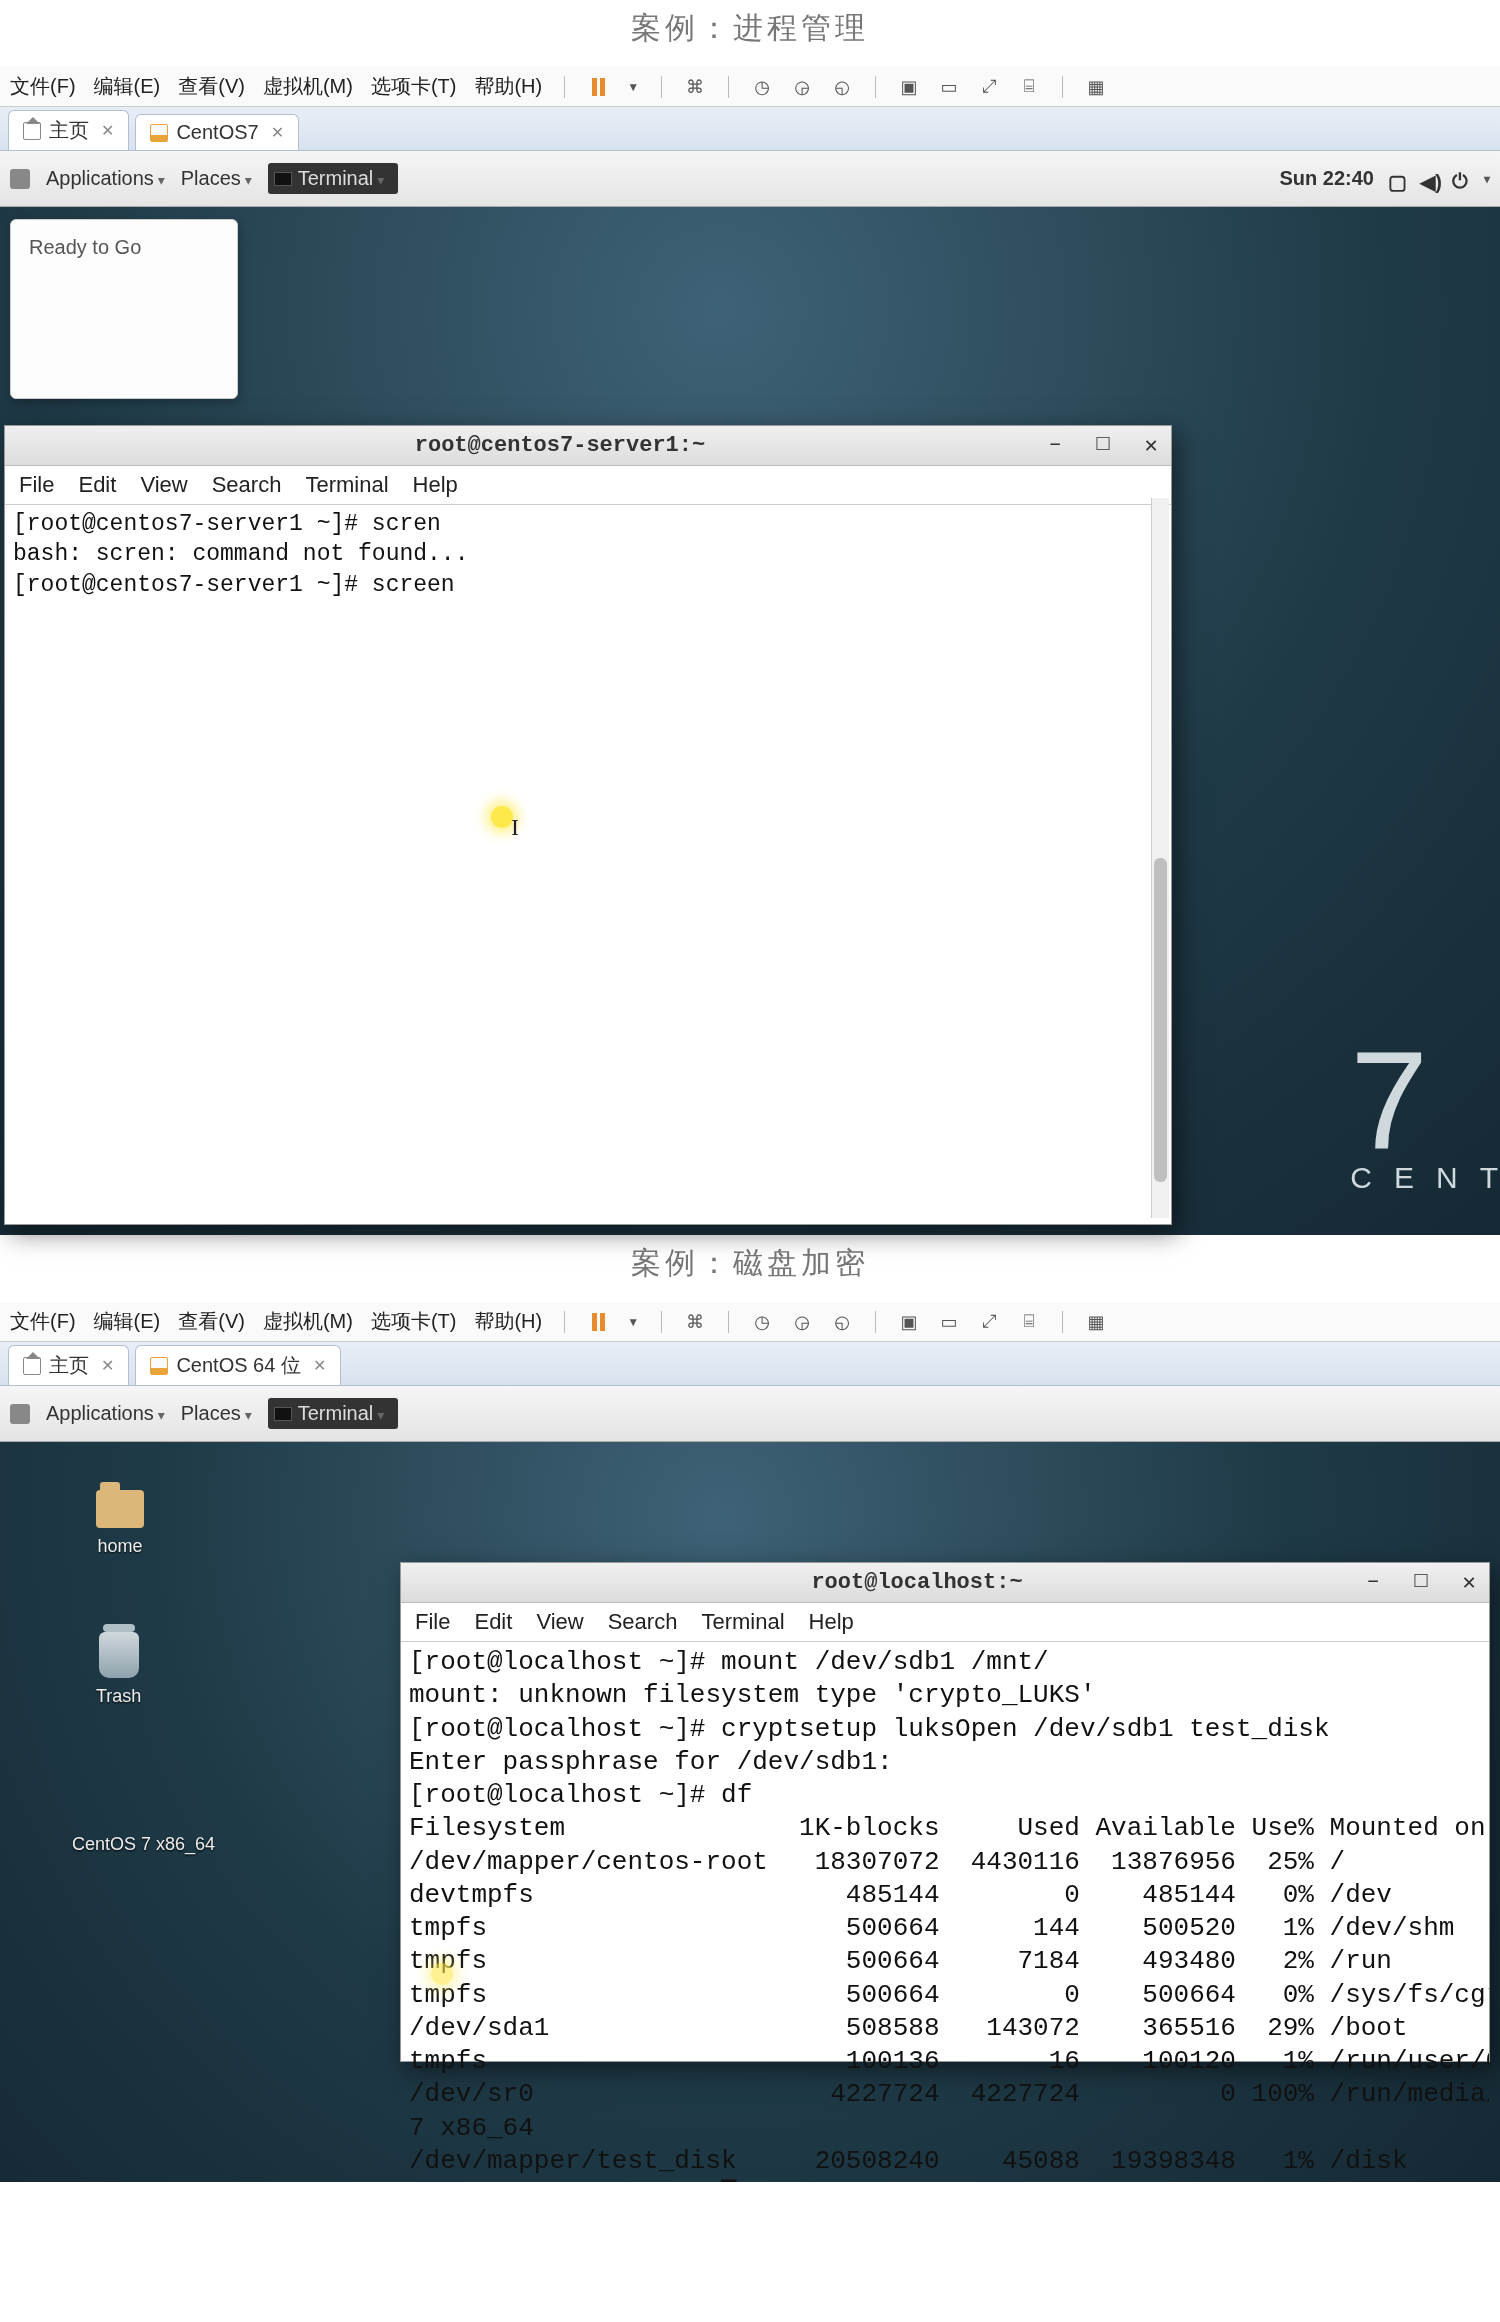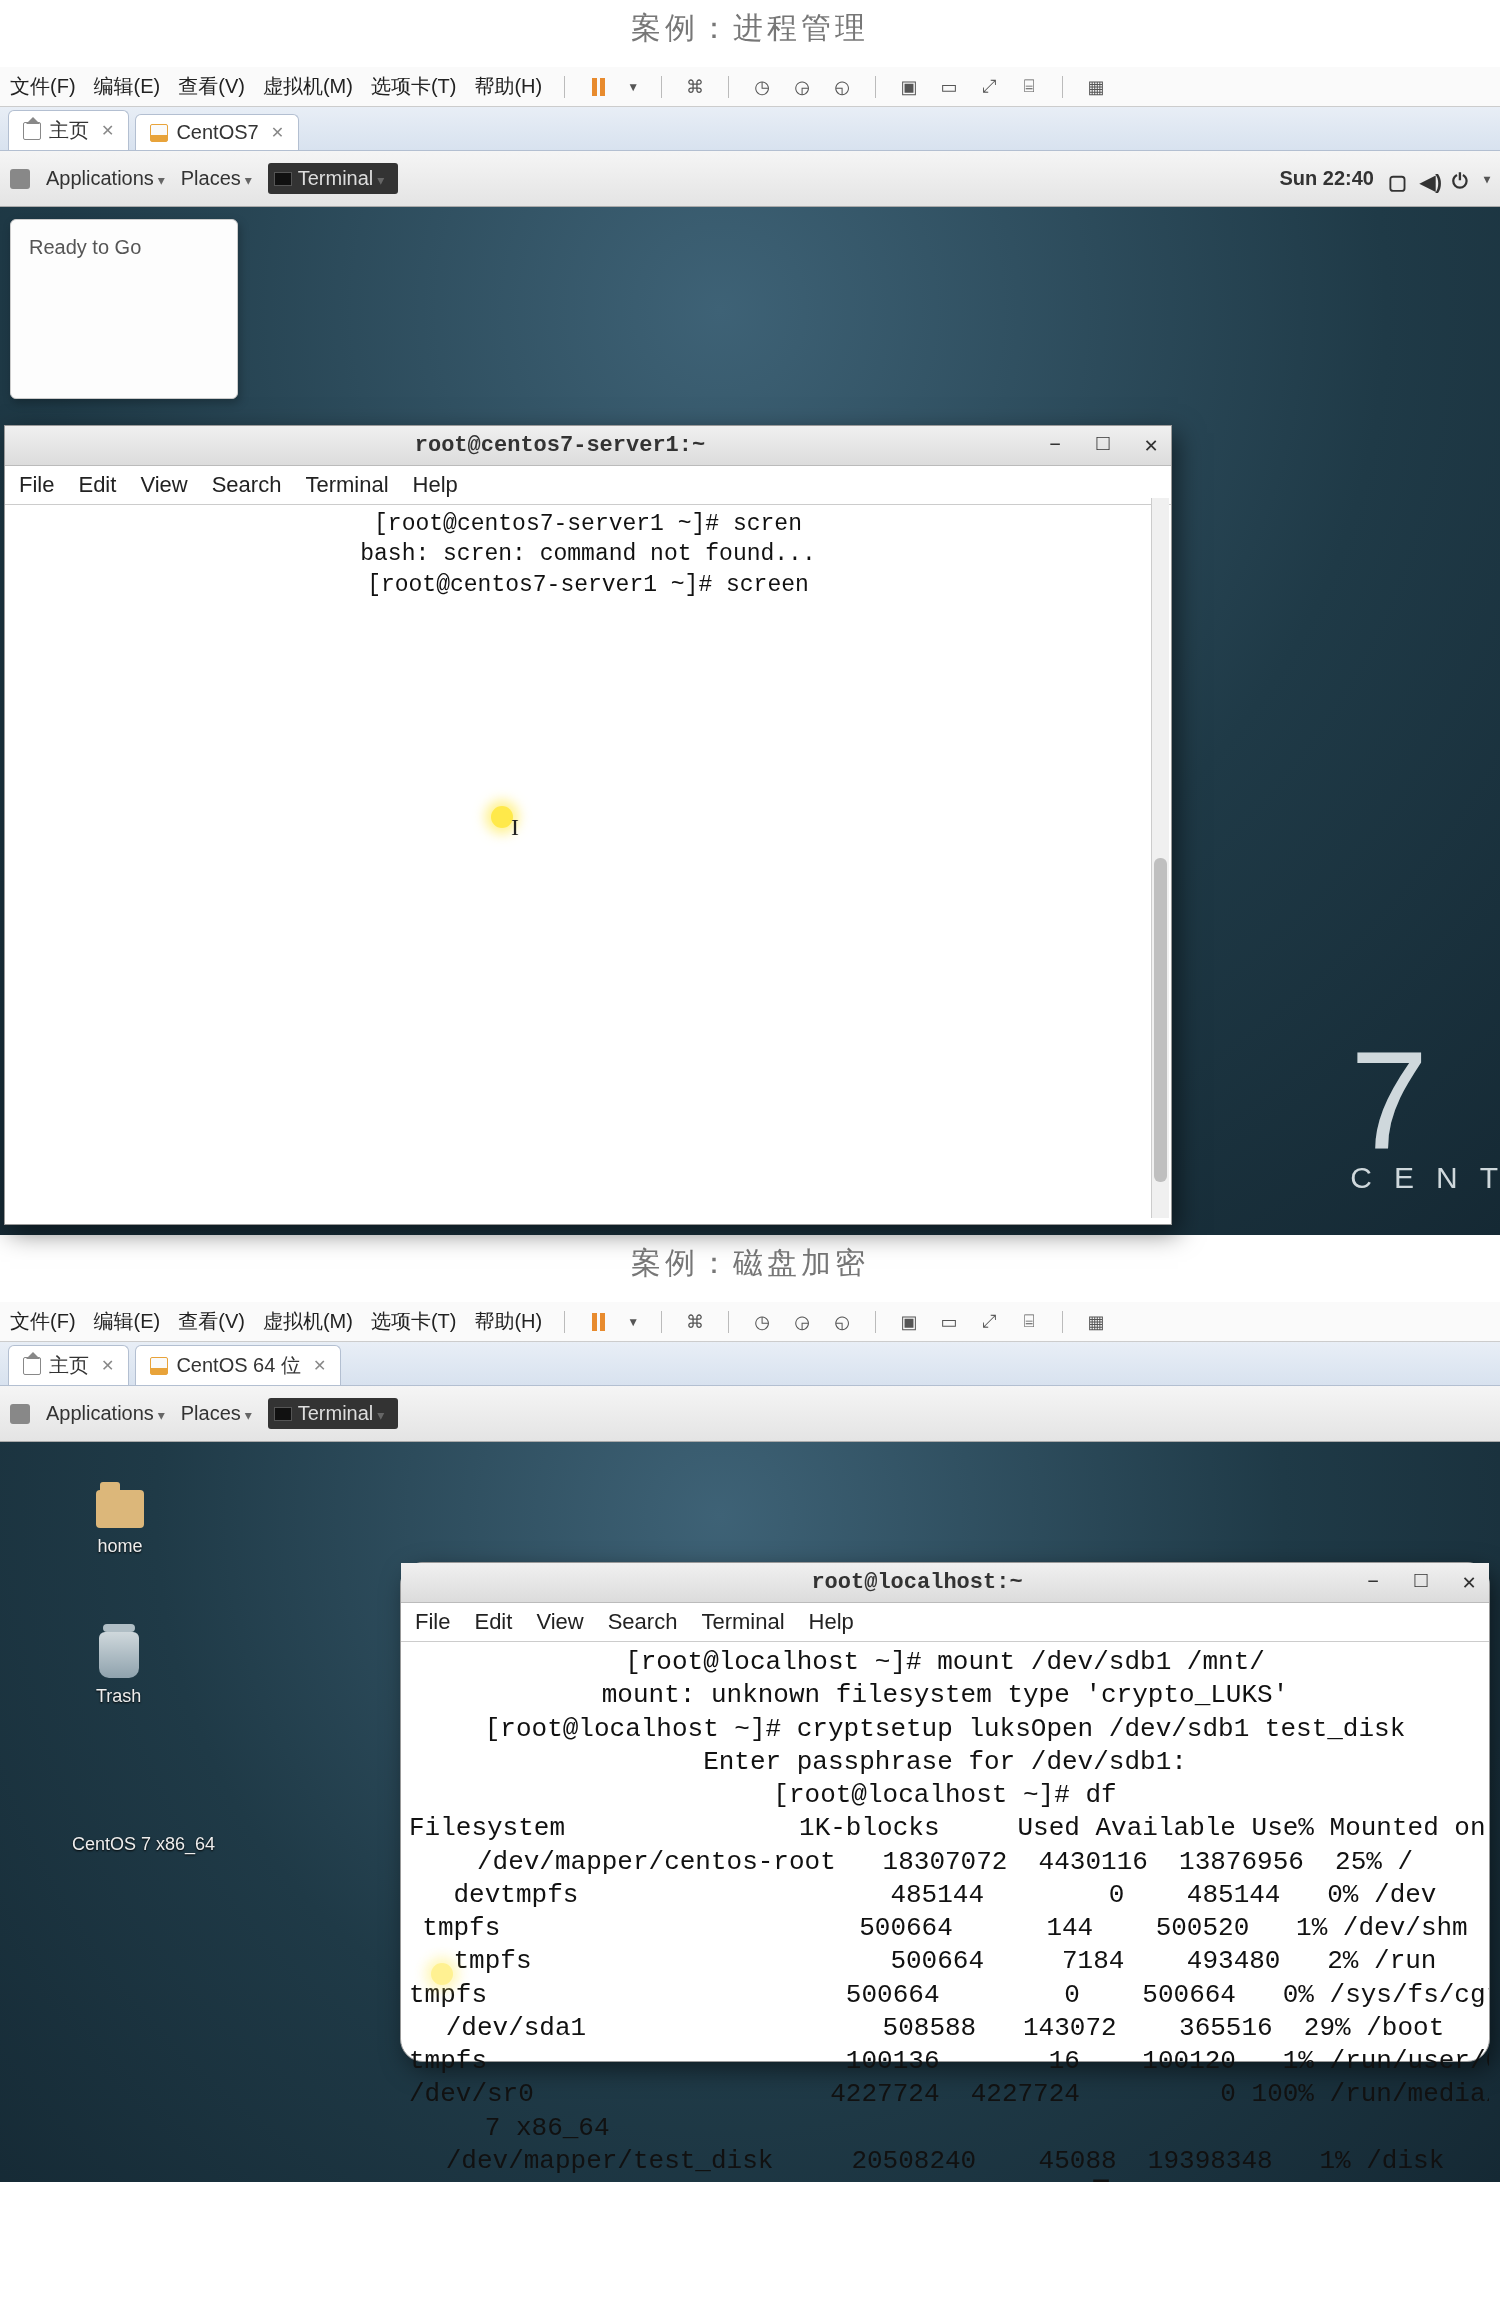--- a/index.html
+++ b/index.html
@@ -28,21 +28,21 @@
   .desktop { position:relative; height: 1028px; background: radial-gradient(circle at 48% 10%, #3e6276 0%, #1f3a47 55%, #152934 100%); }
   .notif{position:absolute;top:12px;left:10px;width:228px;height:180px;background:#fdfdfd;border:1px solid #ccc;border-radius:6px;box-shadow:2px 4px 10px rgba(0,0,0,.25);padding:16px 18px;font-size:20px;color:#555;}
   .centos-brand{position:absolute;right:-20px;bottom:40px;color:#cfd8dc;font-size:140px;font-weight:200;letter-spacing:8px;}
   .centos-brand .label{font-size:30px;letter-spacing:22px;display:block;text-align:right;margin-top:-20px;}
   .term-window{position:absolute;background:#fff;border:1px solid #999;box-shadow:6px 8px 24px rgba(0,0,0,.5);}
   .term-title{display:flex;align-items:center;justify-content:space-between;background:linear-gradient(#f0f0f0,#dcdcdc);border-bottom:1px solid #bbb;padding:6px 10px;font-family:Liberation Mono, monospace;}
   .term-title .title-text{flex:1;text-align:center;font-size:22px;font-weight:bold;color:#333;}
   .win-btns{display:flex;gap:28px;font-size:22px;color:#333;}
   .win-btns span{cursor:default;width:20px;text-align:center;}
   .term-menu{display:flex;gap:24px;padding:6px 14px;border-bottom:1px solid #ccc;font-size:22px;color:#222;}
-  .term-body{font-family:"Courier New",monospace;font-size:23px;line-height:1.32;padding:4px 8px;color:#111;white-space:pre;overflow:hidden;text-align:center;}
+  .term-body{font-family:"Courier New",monospace;font-size:23px;line-height:1.32;padding:4px 8px;color:#111;white-space:pre;overflow:hidden;}
   .hl{background:#ffe94a;border-radius:50%;width:22px;height:22px;display:inline-block;position:absolute;box-shadow:0 0 12px 6px rgba(255,233,74,.6);}
   .sb-track{position:absolute;right:2px;top:72px;bottom:6px;width:18px;background:#f0f0f0;border-left:1px solid #ccc;}
   .sb-thumb{position:absolute;left:2px;right:2px;top:50%;height:45%;background:#bfbfbf;border-radius:6px;}
   .deskicon{position:absolute;display:flex;flex-direction:column;align-items:center;gap:8px;color:#eee;font-size:18px;text-shadow:0 1px 2px #000;}
   .deskicon .folder{width:48px;height:38px;background:#dcb77a;border-radius:4px;position:relative;}
   .deskicon .folder::before{content:"";position:absolute;top:-8px;left:4px;width:20px;height:10px;background:#dcb77a;border-radius:3px 3px 0 0;}
   .deskicon .trash{width:40px;height:46px;background:linear-gradient(#cfd8dc,#8fa2ad);border-radius:6px 6px 10px 10px;position:relative;}
   .deskicon .trash::before{content:"";position:absolute;top:-8px;left:4px;right:4px;height:8px;background:#b0bec5;border-radius:4px;}
   .deskicon .disc{width:44px;height:44px;border-radius:50%;background:radial-gradient(circle,#fff 0 14%,#777 15% 16%,conic-gradient(#eee,#aaa,#eee,#aaa,#eee) 17% 100%);}
   .pause-icon{display:inline-flex;gap:3px;}
@@ -232,21 +232,21 @@
       </div>
       <div class="deskicon" style="top:190px;left:96px;">
         <div class="trash"></div>
         <span>Trash</span>
       </div>
       <div class="deskicon" style="top:340px;left:72px;align-items:center;">
         <div class="disc"></div>
         <span>CentOS 7 x86_64</span>
       </div>
 
-      <div class="term-window" style="left:400px;top:120px;width:1090px;height:500px;border-radius:23px;">
+      <div class="term-window" style="left:400px;top:120px;width:1090px;height:500px;">
         <div class="term-title">
           <span style="width:60px"></span>
           <span class="title-text">root@localhost:~</span>
           <span class="win-btns">
             <span>–</span>
             <span>□</span>
             <span>✕</span>
           </span>
         </div>
         <div class="term-menu">

